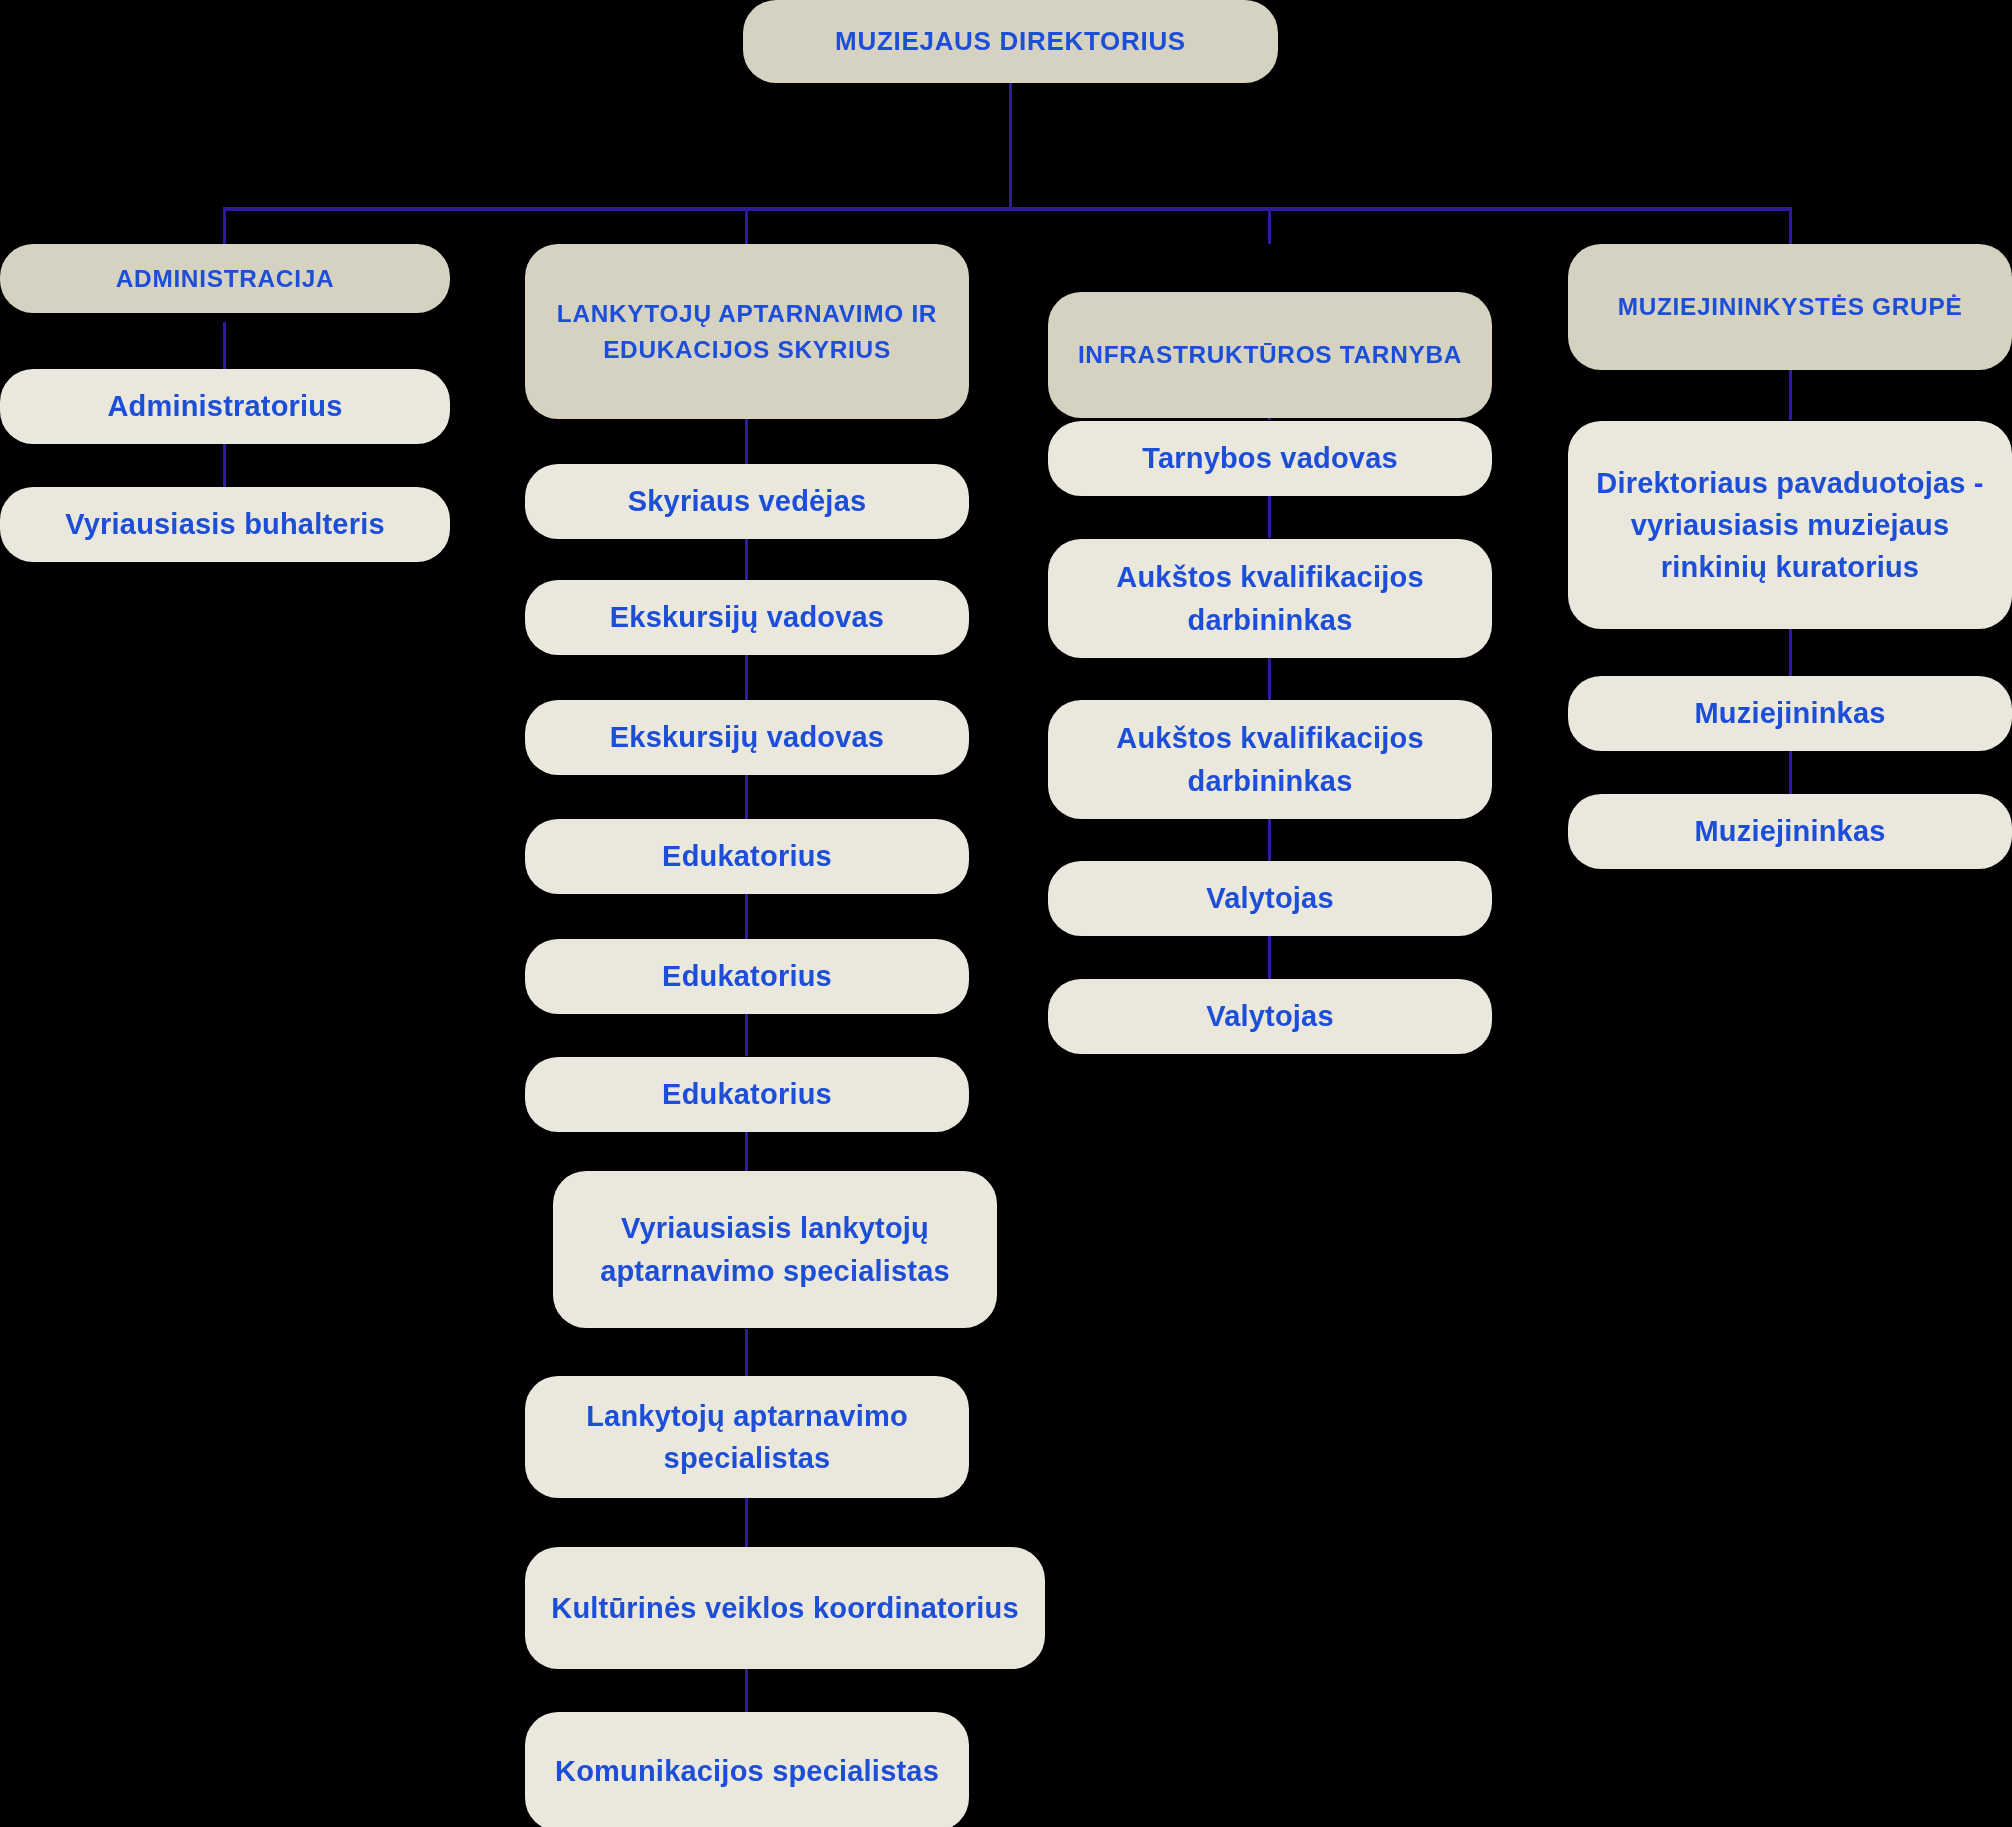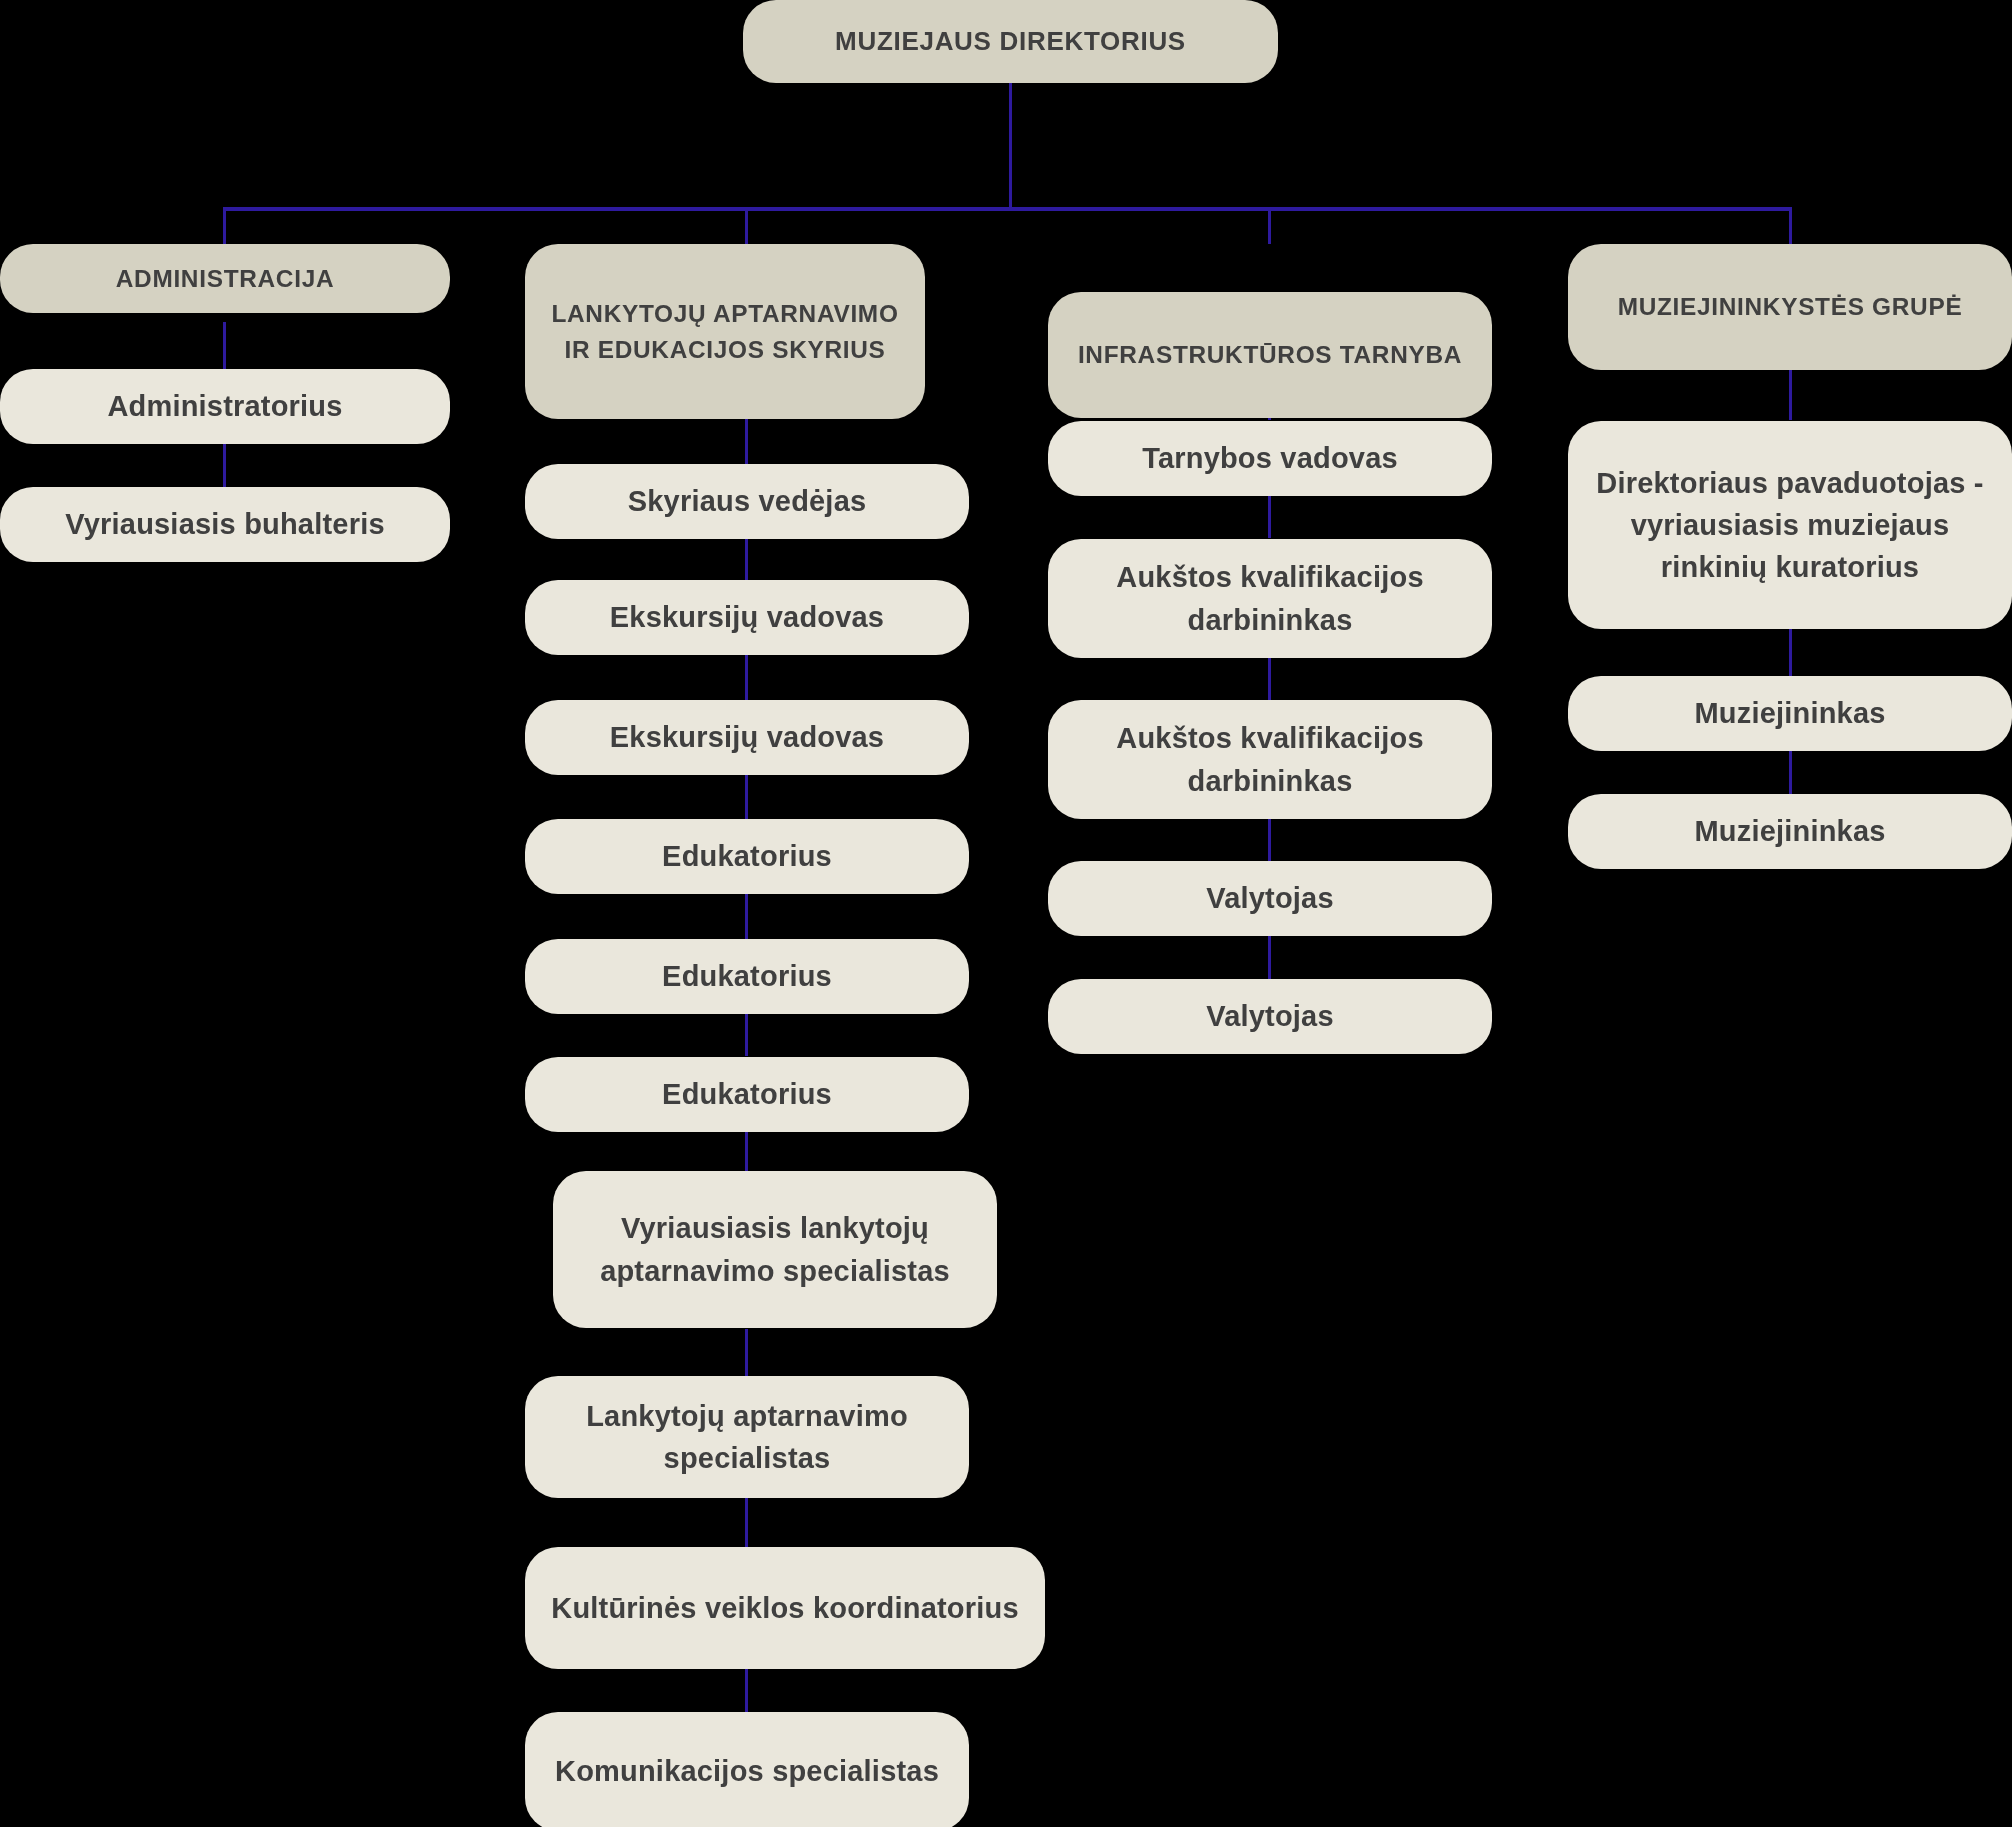--- a/index.html
+++ b/index.html
@@ -22,21 +22,21 @@
   }
 
   
   .node {
     position: absolute;
     display: flex;
     align-items: center;
     justify-content: center;
     text-align: center;
     border-radius: 33px;
-    color: #404040;
+    color: #1d4ed8;
     font-weight: bold;
     line-height: 1.45;
     padding: 4.7px 11px;
     z-index: 3;
   }
 
   .node.root {
     background: #d5d2c2;
     font-size: 26px;
     letter-spacing: 0.7px;
@@ -84,21 +84,21 @@
     </div>
     <div class="vline" style="left: 223px; top: 322px; height: 47px;"></div>
     <div class="node leaf" style="left: 0px; top: 369px; width: 450px; height: 75px;">
       <span>Administratorius</span>
     </div>
     <div class="vline" style="left: 223px; top: 444px; height: 43px;"></div>
     <div class="node leaf" style="left: 0px; top: 487px; width: 450px; height: 75px;">
       <span>Vyriausiasis buhalteris</span>
     </div>
     <div class="vline" style="left: 745px; top: 207px; height: 37px;"></div>
-    <div class="node dept" style="left: 525px; top: 244px; width: 400px; height: 175px;">
+    <div class="node dept" style="left: 525px; top: 244px; width: 444px; height: 175px;">
       <span>LANKYTOJŲ APTARNAVIMO IR EDUKACIJOS SKYRIUS</span>
     </div>
     <div class="vline" style="left: 745px; top: 418px; height: 46px;"></div>
     <div class="node leaf" style="left: 525px; top: 464px; width: 444px; height: 75px;">
       <span>Skyriaus vedėjas</span>
     </div>
     <div class="vline" style="left: 745px; top: 539px; height: 42px;"></div>
     <div class="node leaf" style="left: 525px; top: 580px; width: 444px; height: 75px;">
       <span>Ekskursijų vadovas</span>
     </div>

